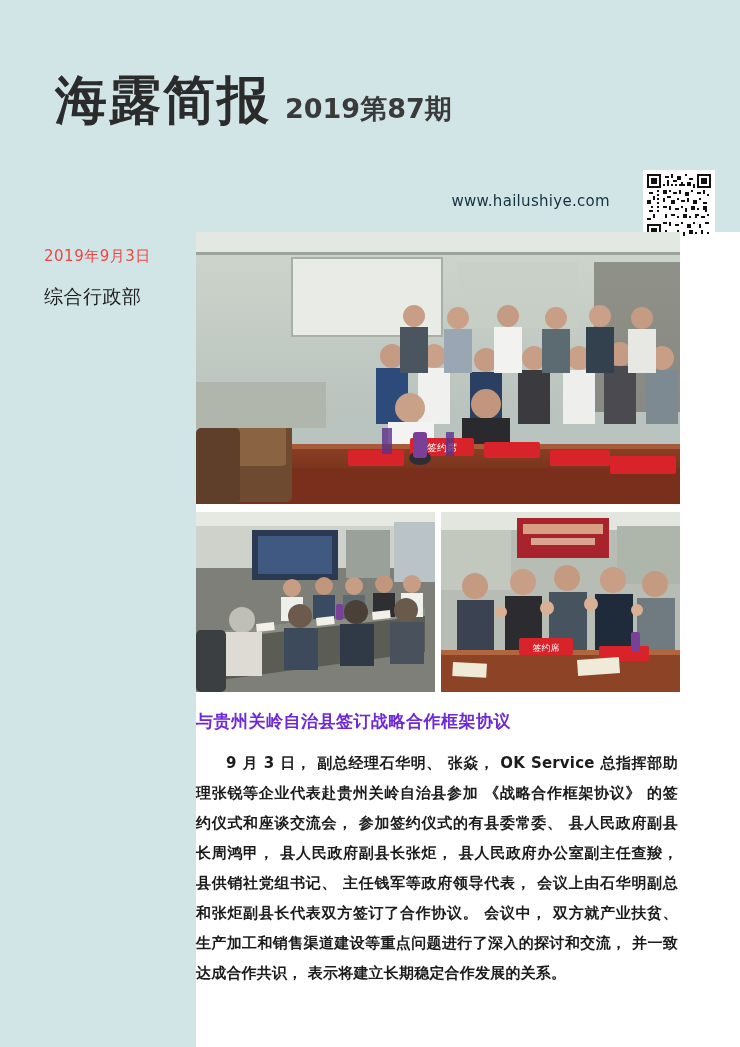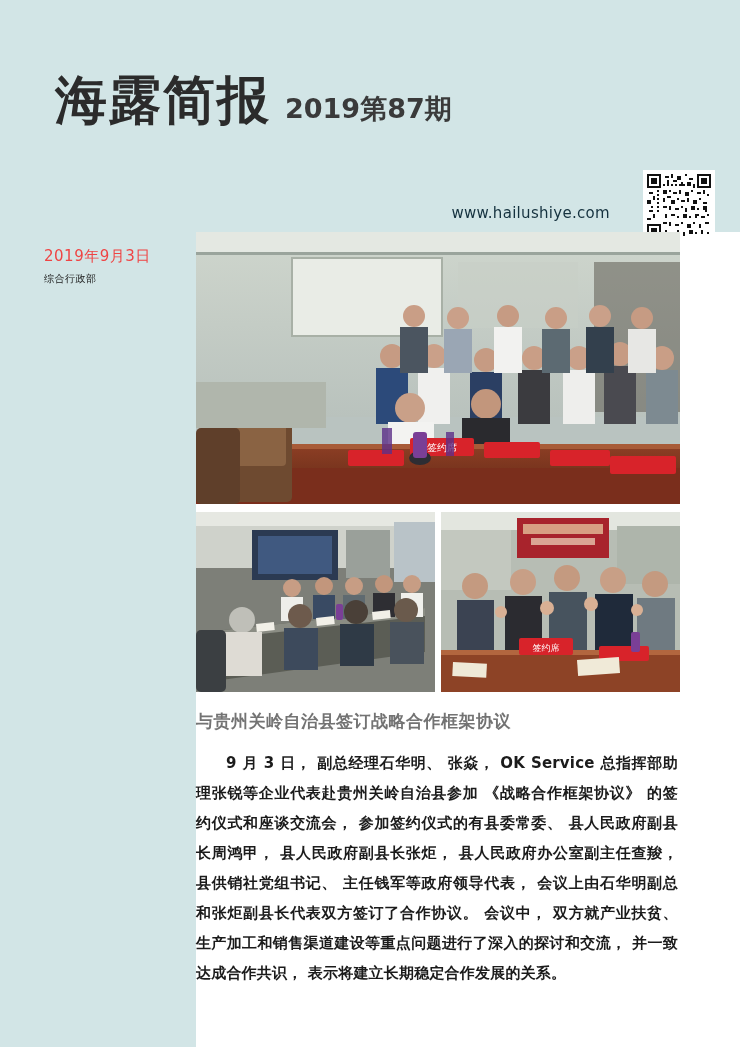--- a/index.html
+++ b/index.html
@@ -48,21 +48,21 @@
     margin-left: 14px;
     font-size: 27px;
     font-weight: bold;
     color: #3a3a3a;
     letter-spacing: 0px;
     margin-top: 33px;
   }
   .website {
     position: absolute;
     right: 130px;
-    top: 204px;
+    top: 192px;
     font-size: 15px;
     color: #15323f;
     letter-spacing: 0.3px;
   }
   
   .qr {
     position: absolute;
     right: 25px;
     top: 170px;
     width: 72px;
@@ -86,22 +86,22 @@
     position: absolute;
     left: 44px;
     top: 247px;
     font-size: 15px;
     color: #ef4444;
     letter-spacing: 0.5px;
   }
   .dept-line {
     position: absolute;
     left: 44px;
-    top: 272px;
-    font-size: 10px;
+    top: 284px;
+    font-size: 19px;
     color: #1d1d1d;
     letter-spacing: 0.5px;
   }
 
   
   .content {
     position: absolute;
     left: 196px;
     top: 232px;
     width: 544px;
@@ -132,21 +132,21 @@
     overflow: hidden;
     background: #9aa7a6;
   }
   .article-title {
     position: absolute;
     left: 0px;
     top: 478px;
     width: 484px;
     font-size: 17px;
     font-weight: bold;
-    color: #737373;
+    color: #6d28d9;
     letter-spacing: 0.5px;
   }
   .article-body {
     position: absolute;
     left: 0px;
     top: 516px;
     width: 482px;
     font-size: 15px;
     line-height: 2.0;
     color: #1b1b1b;

